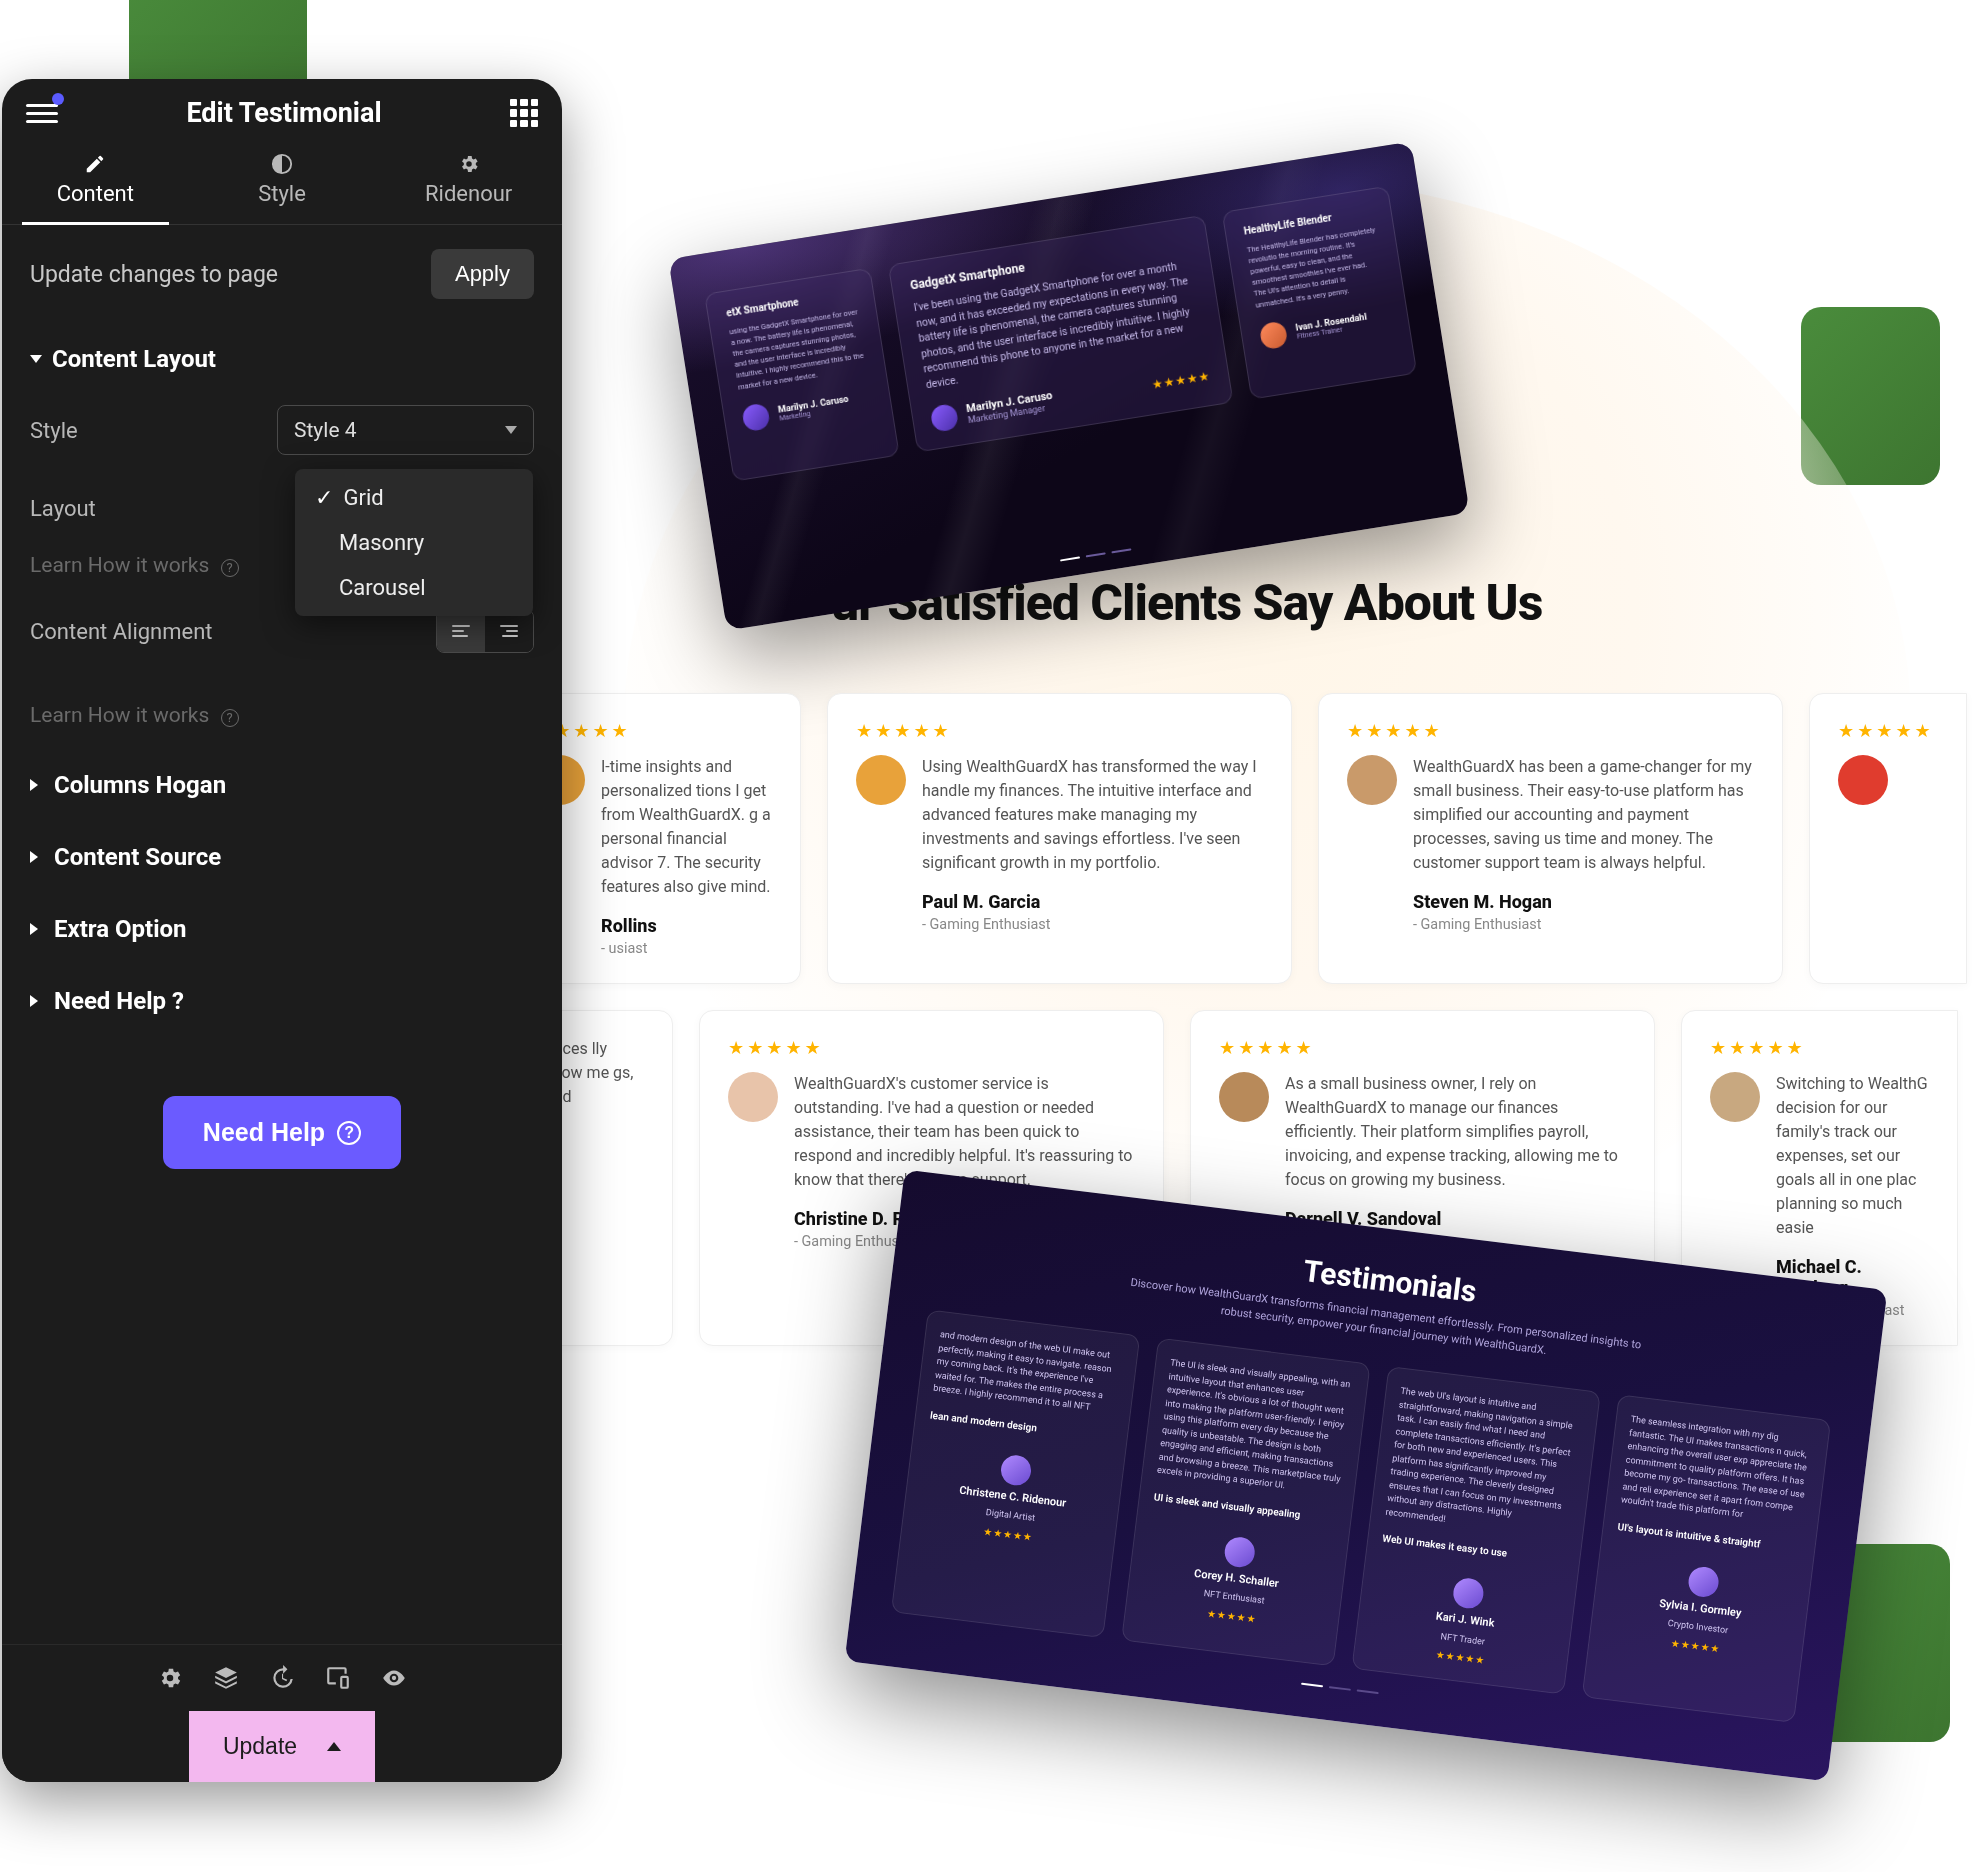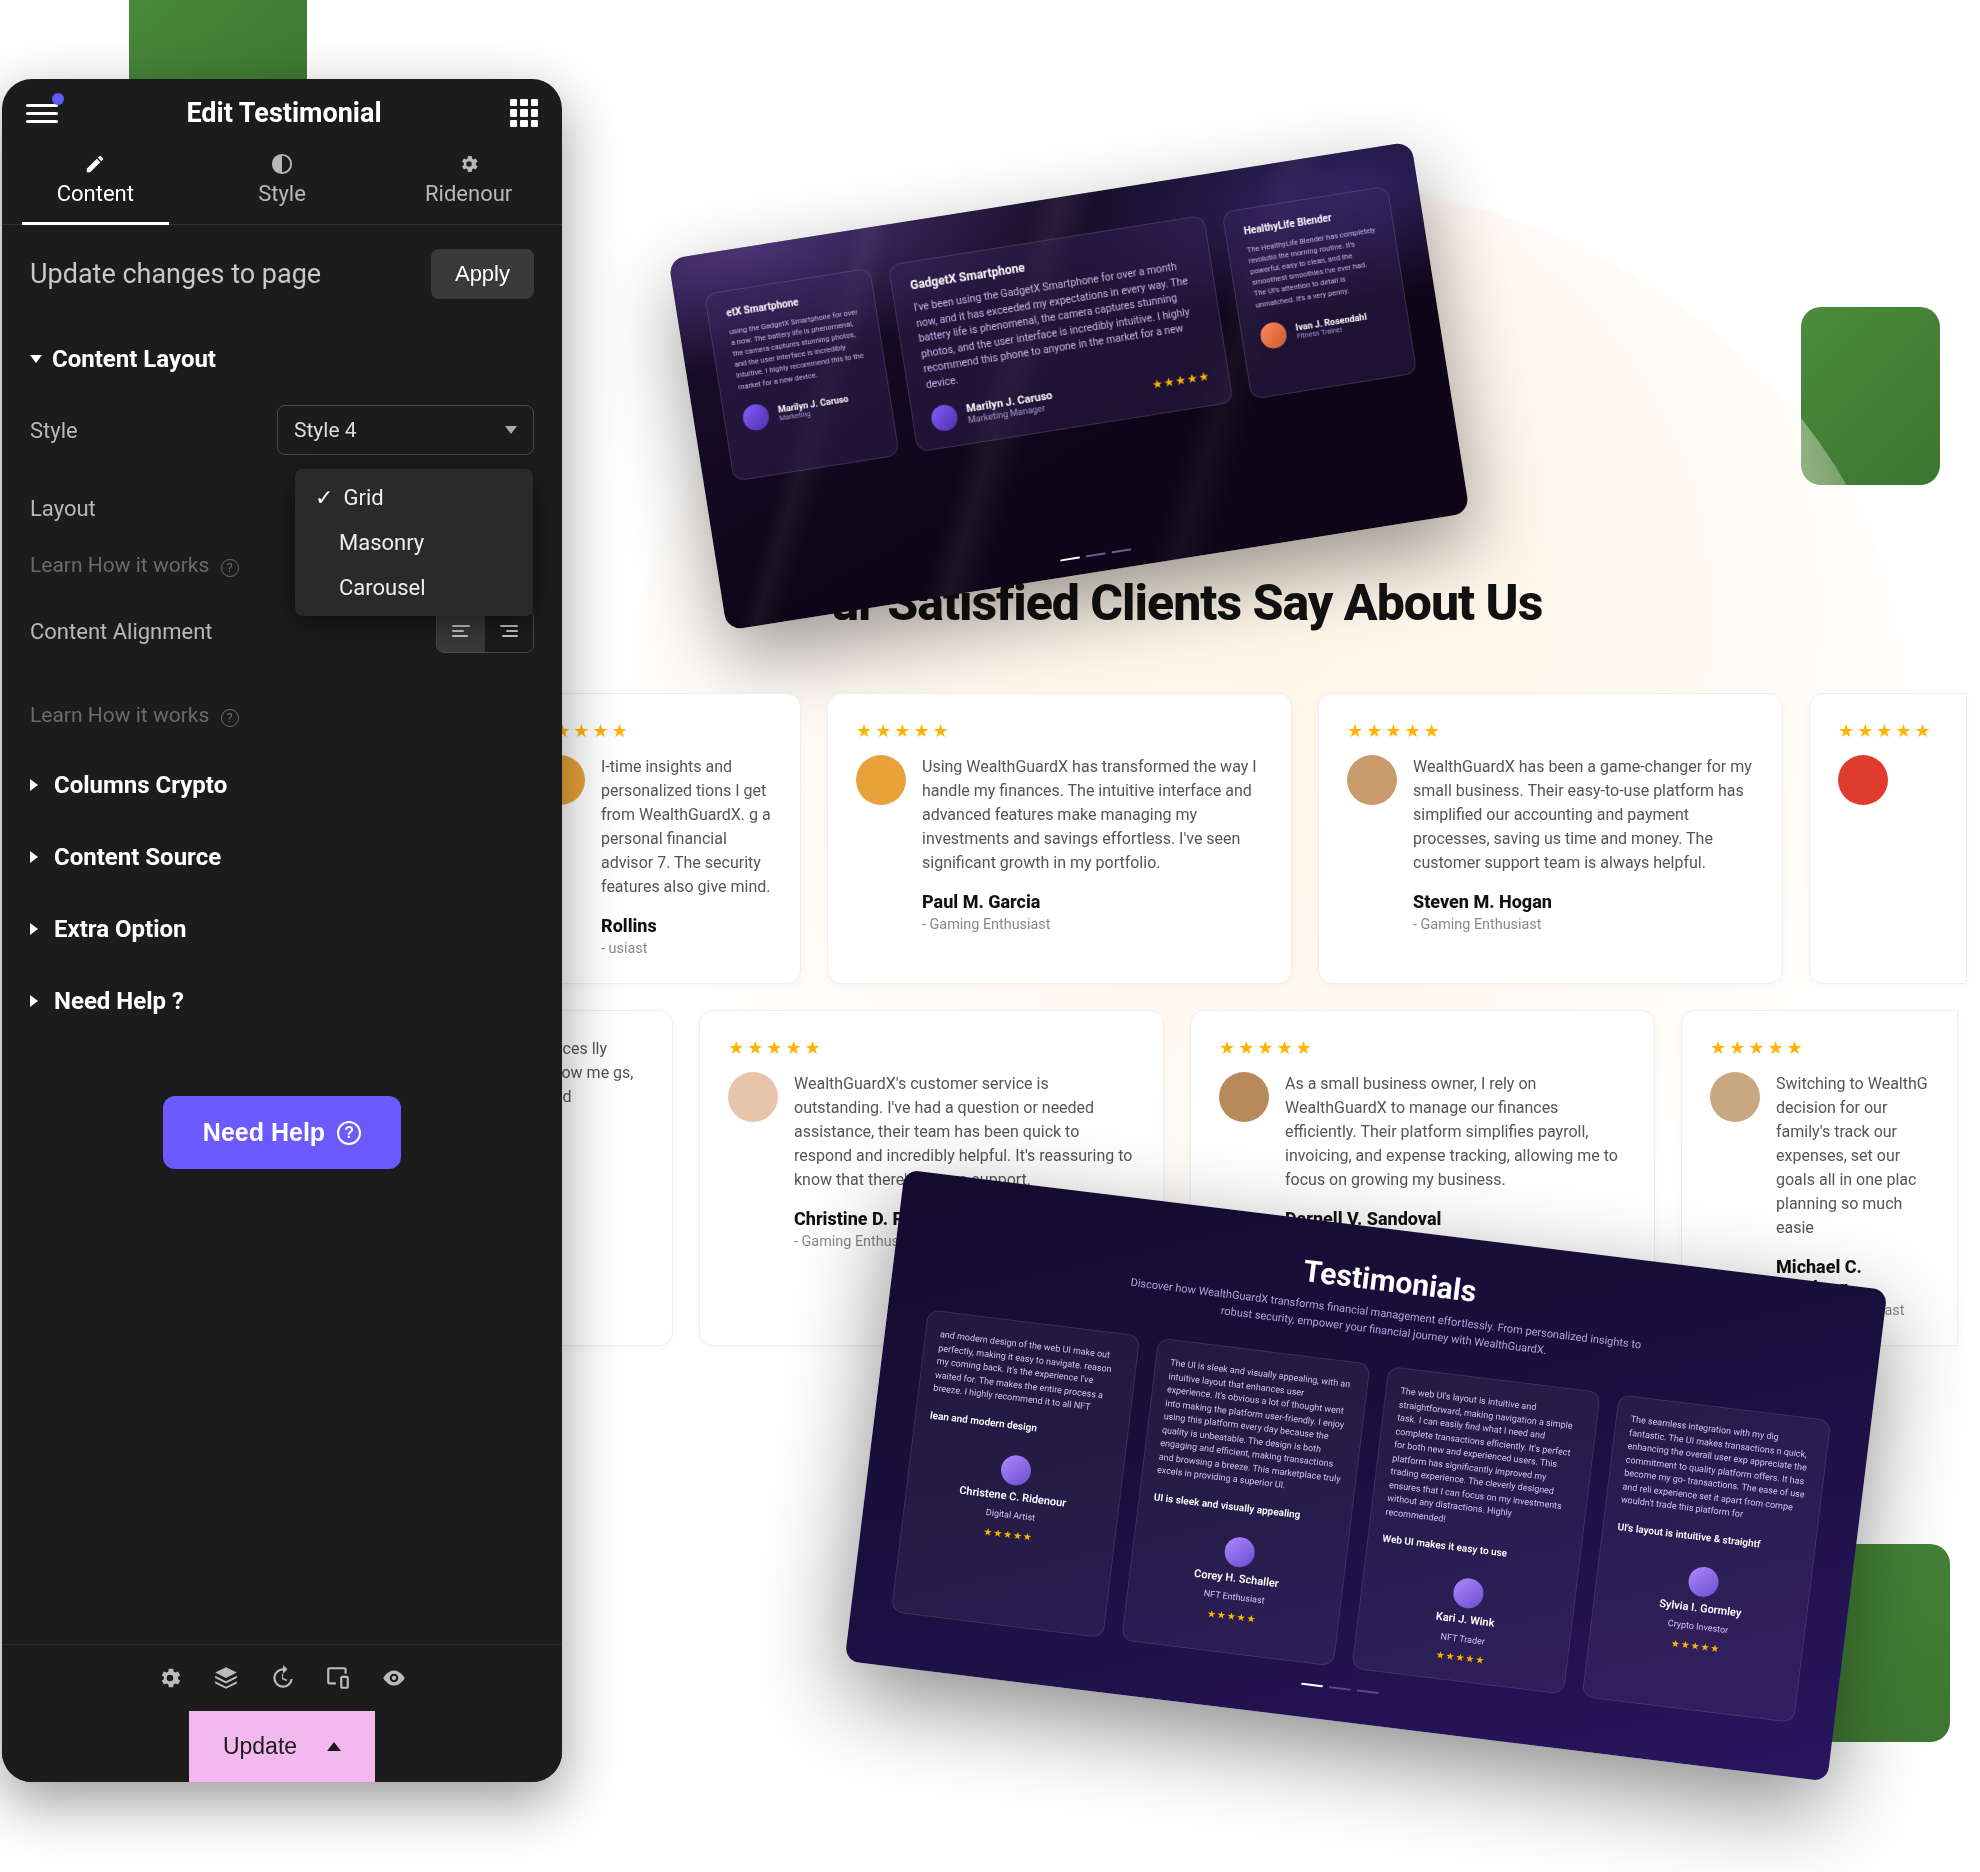--- a/index.html
+++ b/index.html
@@ -41,21 +41,21 @@
   .apps-icon{width:28px;height:28px;display:grid;grid-template-columns:repeat(3,1fr);grid-template-rows:repeat(3,1fr);gap:3px;cursor:pointer;}
   .apps-icon span{background:#fff;border-radius:1px;}
   .tabs{display:flex; border-bottom:1px solid #333;}
   .tab{flex:1; text-align:center; padding:14px 0 18px; cursor:pointer; color:#b8b8b8; position:relative;}
   .tab.active{color:#fff;}
   .tab.active::after{content:""; position:absolute; bottom:-1px; left:20px; right:20px; height:3px; background:#fff;}
   .tab-icon{display:block; margin:0 auto 6px; width:22px; height:22px;}
   .tab-label{font-size:22px;}
   .pencil-icon{transform:rotate(0deg);}
   .update-row{display:flex; justify-content:space-between; align-items:center; padding:24px 28px;}
-  .update-row .txt{font-size:27px; color:#c8c8c8;}
+  .update-row .txt{font-size:23px; color:#c8c8c8;}
   .apply-btn{background:#3a3a3a; color:#fff; border:none; border-radius:8px; padding:12px 24px; font-size:22px; cursor:pointer;}
   .section{padding:4px 28px;}
   .sec-head{display:flex; align-items:center; gap:10px; padding:18px 0; cursor:pointer;}
   .sec-head .caret{width:0;height:0;border-left:6px solid transparent;border-right:6px solid transparent;border-top:8px solid #fff;}
   .sec-head.collapsed .caret{border-top:none;border-bottom:none;border-left:8px solid #fff;border-top:6px solid transparent;border-bottom:6px solid transparent;}
   .sec-title{font-size:24px; font-weight:700; color:#fff;}
   .field-row{display:flex; align-items:center; justify-content:space-between; padding:14px 0;}
   .field-label{font-size:22px; color:#b8b8b8;}
   .dropdown{flex:0 0 257px; background:#1c1c1c; border:1px solid #4a4a4a; border-radius:8px; padding:12px 16px; display:flex; justify-content:space-between; align-items:center; cursor:pointer; color:#ddd; font-size:21px;}
   .dropdown .chev{width:0;height:0;border-left:6px solid transparent;border-right:6px solid transparent;border-top:8px solid #aaa;}
@@ -269,21 +269,21 @@
 
     <div class="learn-link">
       <span>Learn How it works</span>
       <span class="q">?</span>
     </div>
   </div>
 
   <div class="section">
     <div class="sec-head collapsed">
       <span class="caret"></span>
-      <span class="sec-title">Columns Crypto</span>
+      <span class="sec-title">Columns Hogan</span>
     </div>
   </div>
   <div class="section">
     <div class="sec-head collapsed">
       <span class="caret"></span>
       <span class="sec-title">Content Source</span>
     </div>
   </div>
   <div class="section">
     <div class="sec-head collapsed">

